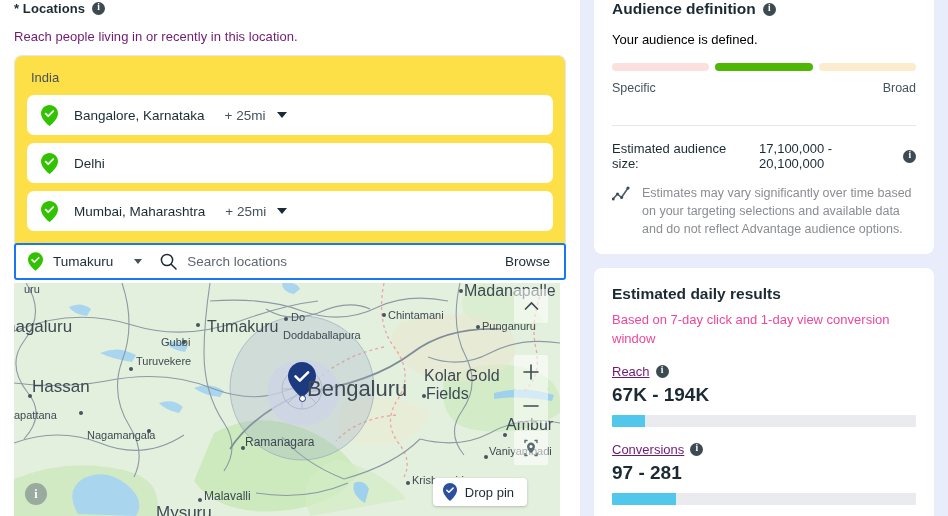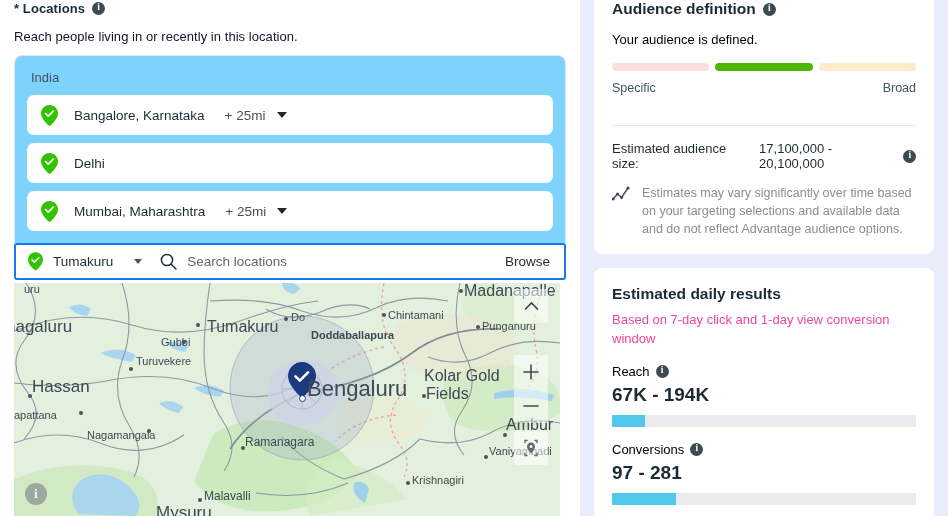--- a/index.html
+++ b/index.html
@@ -27,27 +27,27 @@
     font-size: 13px; font-weight: bold; color: #1c2b33; letter-spacing: .1px;
   }
   .info-dot {
     width: 13px; height: 13px; border-radius: 50%;
     background: #3c4a52; color: #fff;
     font-size: 9.5px; font-weight: bold;
     display: inline-flex; align-items: center; justify-content: center;
     font-family: "Liberation Serif", serif; line-height: 1;
   }
   .loc-sub {
-    font-size: 13px; color: #0f172a; margin-top: 11px; letter-spacing: .05px;
+    font-size: 13px; color: #701a75; margin-top: 11px; letter-spacing: .05px;
   }
 
   
   .loc-box {
     margin: 11px 14px 0 14px;
-    background: #7dd3fc;
+    background: #fde047;
     border: 1px solid #e4e6e8;
     border-bottom: none;
     border-radius: 8px 8px 0 0;
     padding: 11px 12px 12px 12px;
   }
   .country-label {
     font-size: 13px; color: #45535b; margin: 3px 0 10px 4px;
   }
   .loc-row {
     background: #ffffff;
@@ -177,21 +177,21 @@
   }
   .note {
     display: flex; gap: 11px; margin-top: 13px;
   }
   .note-text { font-size: 12.5px; color: #8a8d91; line-height: 1.45; }
 
   .res-sub { font-size: 13px; color: #ec4899; margin-top: 8px; line-height: 1.43; }
   .metric-label-row {
     display: flex; align-items: center; gap: 6px; margin-top: 15px;
   }
-  .metric-label { font-size: 13px; color: #000000; }
+  .metric-label { font-size: 13px; color: #701a75; text-decoration: underline; }
   .metric-value { font-size: 19px; font-weight: bold; color: #1c2b33; margin-top: 5px; }
   .track {
     height: 12px; background: #e9ebee; border-radius: 1px; margin-top: 9px;
     overflow: hidden;
   }
   .track i { display: block; height: 100%; background: #51c7eb; }
 </style>
 </head>
 <body>
 
@@ -343,21 +343,21 @@
       <div id="map-labels">
           <div class="map-label" style="left: 293px; top: 93px; font-size: 22px; font-weight: normal; text-align: center;">Bengaluru</div>
           <div class="map-label" style="left: 193px; top: 35px; font-size: 16px; font-weight: normal;">Tumakuru</div>
           <div class="map-label" style="left: 18px; top: 94px; font-size: 17px; font-weight: normal;">Hassan</div>
           <div class="map-label" style="left: -8px; top: 34px; font-size: 17px; font-weight: normal;">nagaluru</div>
           <div class="map-label" style="left: 410px; top: 84px; font-size: 16px; font-weight: normal;">Kolar Gold</div>
           <div class="map-label" style="left: 412px; top: 102px; font-size: 16px; font-weight: normal;">Fields</div>
           <div class="map-label" style="left: 492px; top: 133px; font-size: 16px; font-weight: normal;">Ambur</div>
           <div class="map-label" style="left: 450px; top: -1px; font-size: 16px; font-weight: normal;">Madanapalle</div>
           <div class="map-label" style="left: 142px; top: 220px; font-size: 17px; font-weight: normal;">Mysuru</div>
-          <div class="map-label" style="left: 269px; top: 46px; font-size: 11px; font-weight: bold; margin-left: 28px;">Doddaballapura</div>
+          <div class="map-label" style="left: 269px; top: 46px; font-size: 11px; font-weight: normal;">Doddaballapura</div>
           <div class="map-label" style="left: 374px; top: 26px; font-size: 11px; font-weight: normal;">Chintamani</div>
           <div class="map-label" style="left: 468px; top: 37px; font-size: 11px; font-weight: normal;">Punganuru</div>
           <div class="map-label" style="left: 147px; top: 53px; font-size: 11px; font-weight: normal;">Gubbi</div>
           <div class="map-label" style="left: 122px; top: 72px; font-size: 11px; font-weight: normal;">Turuvekere</div>
           <div class="map-label" style="left: 0px; top: 126px; font-size: 11px; font-weight: normal;">apattana</div>
           <div class="map-label" style="left: 73px; top: 146px; font-size: 11px; font-weight: normal;">Nagamangala</div>
           <div class="map-label" style="left: 231px; top: 152px; font-size: 12px; font-weight: normal;">Ramanagara</div>
           <div class="map-label" style="left: 475px; top: 162px; font-size: 11px; font-weight: normal;">Vaniyambadi</div>
           <div class="map-label" style="left: 398px; top: 191px; font-size: 11px; font-weight: normal;">Krishnagiri</div>
           <div class="map-label" style="left: 190px; top: 206px; font-size: 12px; font-weight: normal;">Malavalli</div>
@@ -383,20 +383,27 @@
       <div class="map-ctrl" style="right:12px;top:148px">
         <svg width="18" height="18" viewBox="0 0 18 18">
           <path d="M9 3.5c-2.2 0-4 1.8-4 4 0 3 4 7 4 7s4-4 4-7c0-2.2-1.8-4-4-4z" fill="#5c6a72"></path>
           <circle cx="9" cy="7.4" r="1.5" fill="#fff"></circle>
           <path d="M3 3.5V1.5h2M15 3.5V1.5h-2M3 14.5v2h2M15 14.5v2h-2" fill="none" stroke="#5c6a72" stroke-width="1.4" stroke-linecap="round"></path>
         </svg>
       </div>
 
       <div class="map-info">i</div>
 
+      <div class="drop-pin-btn">
+        <svg style="width:14px;height:18px" viewBox="0 0 14 18">
+          <path d="M7 0C3.1 0 0 3.1 0 7c0 5.2 7 11 7 11s7-5.8 7-11c0-3.9-3.1-7-7-7z" fill="#2c4f9e"></path>
+          <path d="M3.8 7.2l2.1 2.1 4.2-4.2" stroke="#fff" stroke-width="1.5" fill="none" stroke-linecap="round" stroke-linejoin="round"></path>
+        </svg>
+        <span>Drop pin</span>
+      </div>
     </div>
   </div>
 
   <div class="right-col">
 
     <div class="card card-a">
       <div class="card-title-row">
         <span class="card-title">Audience definition</span>
         <span class="info-dot">i</span>
       </div>

